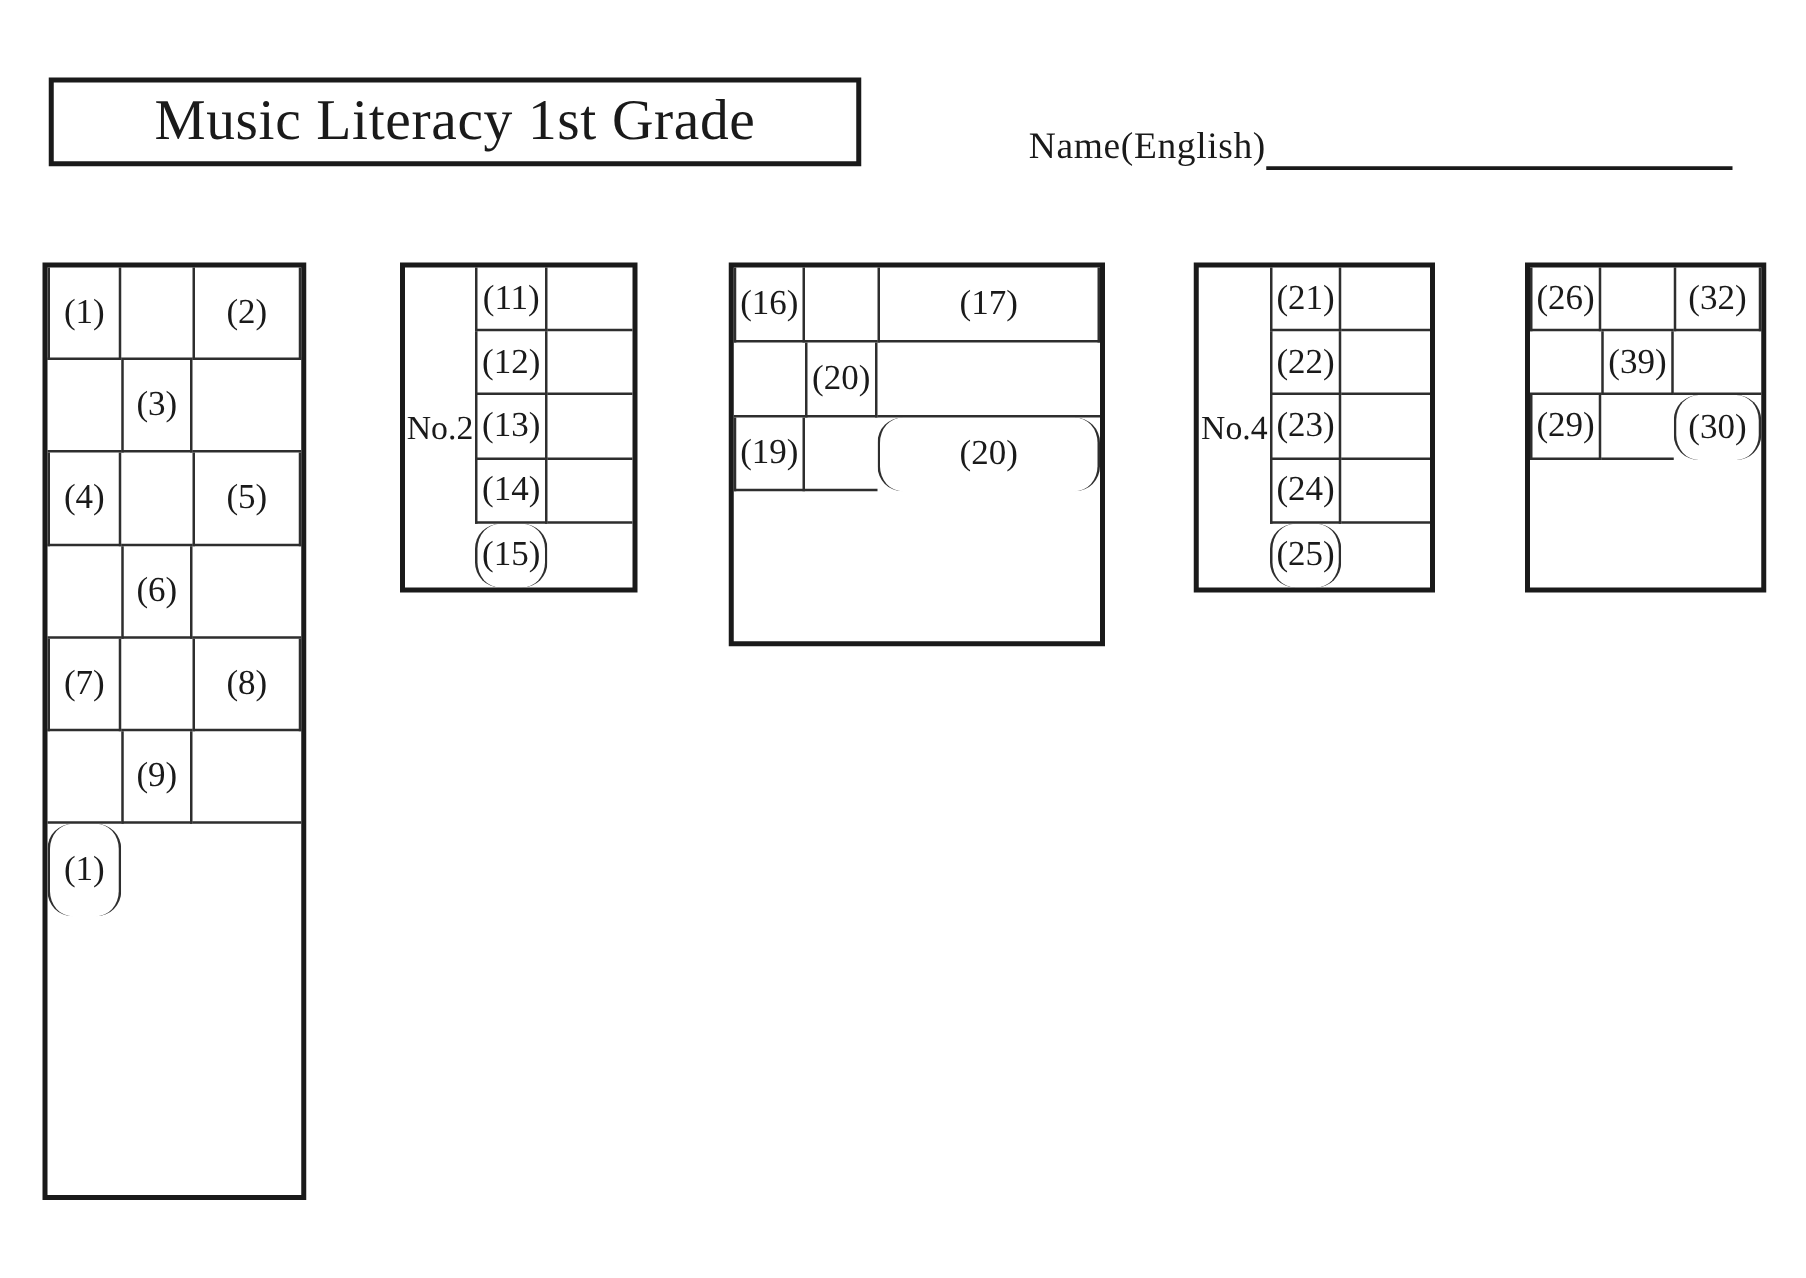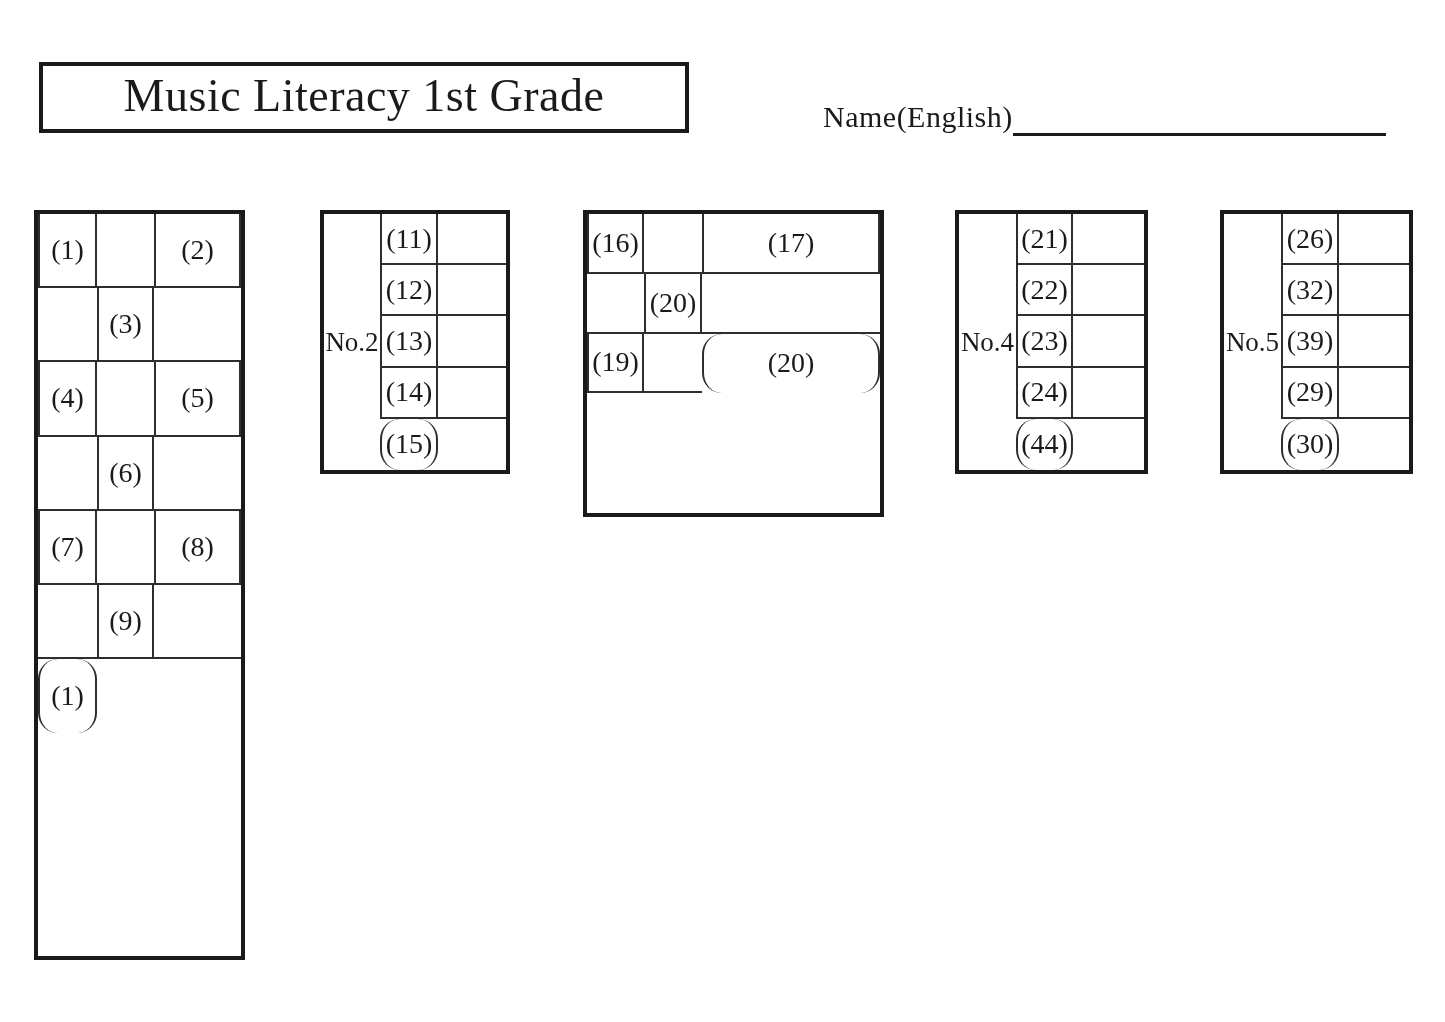--- a/index.html
+++ b/index.html
@@ -165,26 +165,25 @@
   <div class="atable t4">
     <div class="lbl">No.4</div>
     <div class="num">(21)</div>
     <div class="ans"></div>
     <div class="num">(22)</div>
     <div class="ans"></div>
     <div class="num">(23)</div>
     <div class="ans"></div>
     <div class="num">(24)</div>
     <div class="ans"></div>
-    <div class="num">(44)</div>
+    <div class="num">(25)</div>
     <div class="ans"></div>
   </div>
 
   <div class="atable t5">
-    <div class="lbl">No.5</div>
     <div class="num">(26)</div>
     <div class="ans"></div>
     <div class="num">(32)</div>
     <div class="ans"></div>
     <div class="num">(39)</div>
     <div class="ans"></div>
     <div class="num">(29)</div>
     <div class="ans"></div>
     <div class="num">(30)</div>
     <div class="ans"></div>

